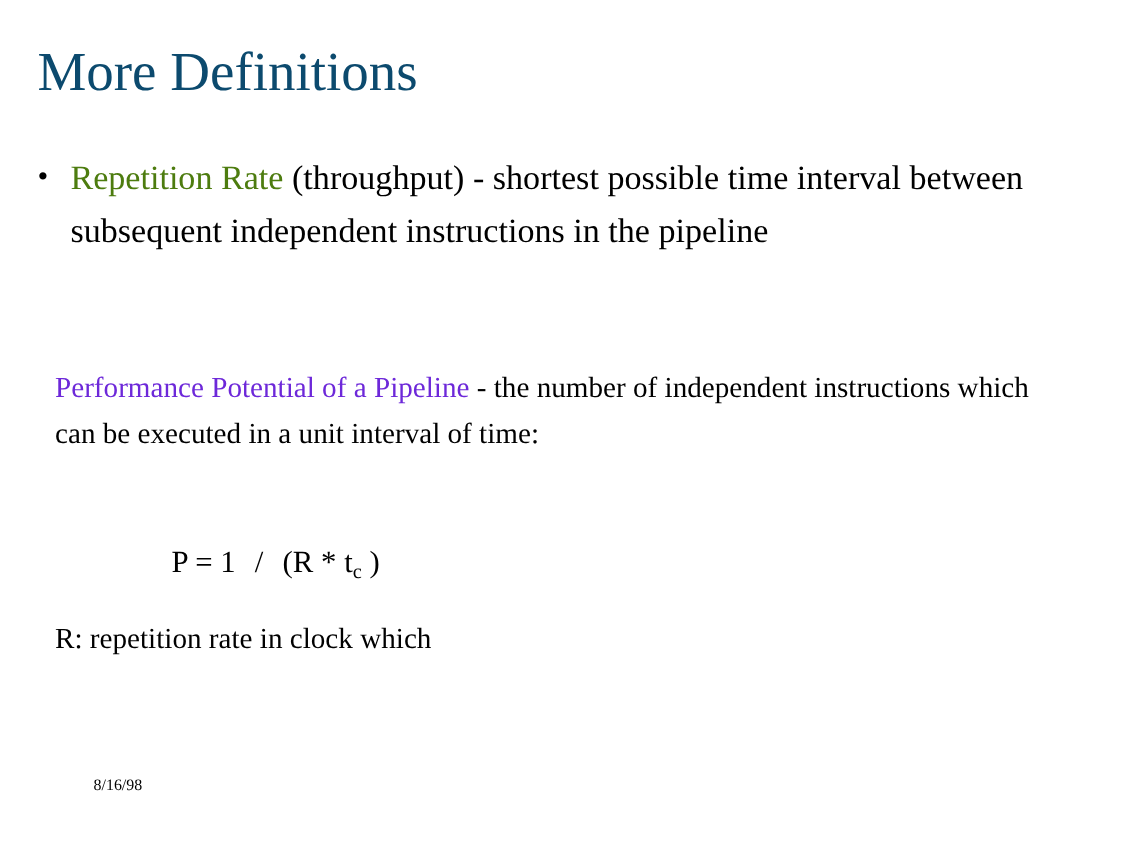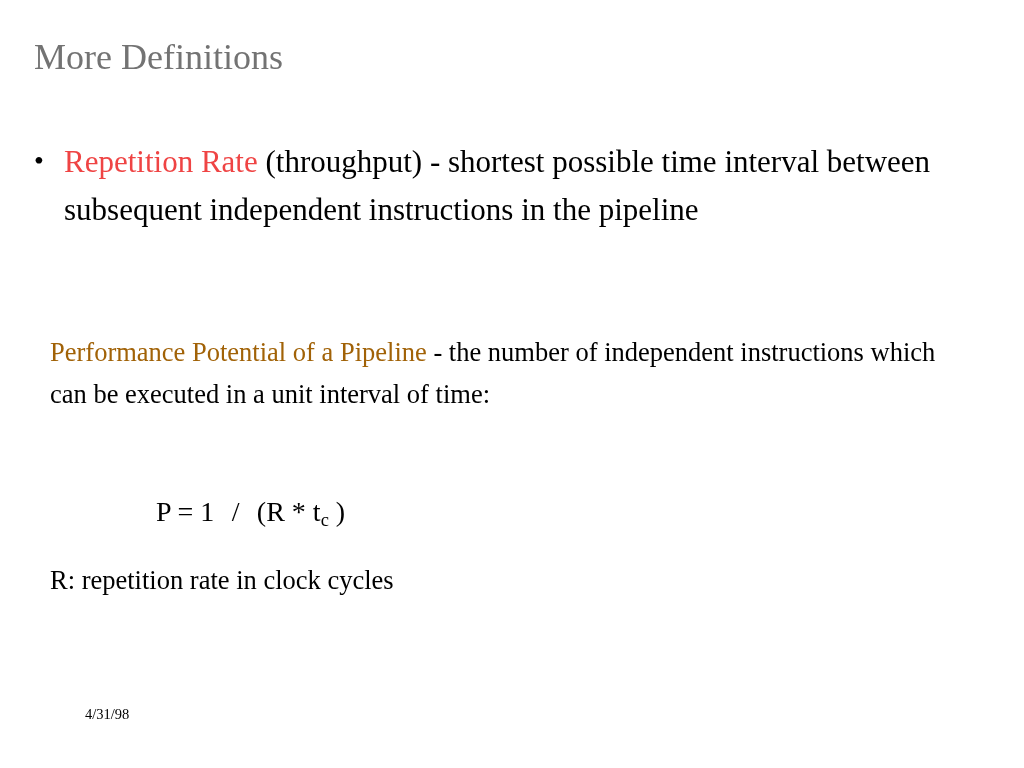--- a/index.html
+++ b/index.html
@@ -13,23 +13,23 @@
     height: 768px;
     background: #ffffff;
     font-family: "Liberation Serif", serif;
     color: #000000;
     overflow: hidden;
   }
   .title {
     position: absolute;
     left: 34px;
     top: 38px;
-    font-size: 36px;
+    font-size: 50px;
     line-height: 1.1;
-    color: #737373;
+    color: #0c4a6e;
     white-space: nowrap;
     text-align: right;
   }
   .bullet-block {
     position: absolute;
     left: 34px;
     top: 138px;
     width: 930px;
   }
   .bullet-row {
@@ -41,24 +41,24 @@
   .bullet-dot {
     width: 30px;
     flex: 0 0 30px;
     font-size: 28px;
     line-height: 1.62;
   }
   .bullet-text {
     flex: 1 1 auto;
   }
   .accent-blue {
-    color: #ef4444;
+    color: #4d7c0f;
   }
   .accent-red {
-    color: #a16207;
+    color: #6d28d9;
   }
   .para {
     position: absolute;
     left: 50px;
     top: 332px;
     width: 900px;
     font-size: 26.5px;
     line-height: 1.58;
   }
   .formula {
@@ -105,18 +105,18 @@
 
   <div class="para">
     <span class="accent-red">Performance Potential of a Pipeline</span><span> - the number of independent instructions which can be executed in a unit interval of time:</span>
   </div>
 
   <div class="formula">
     <span>P = 1</span><span class="sp">&nbsp;&nbsp;</span><span>/</span><span class="sp">&nbsp;&nbsp;</span><span>(R * t</span><sub>c</sub><span> )</span>
   </div>
 
   <div class="legend">
-    <div class="legend-line">R: repetition rate in clock cycles</div>
+    <div class="legend-line">R: repetition rate in clock which</div>
   </div>
 
-  <div class="footer-date">4/31/98</div>
+  <div class="footer-date">8/16/98</div>
 
 </div>
 
 </body></html>

